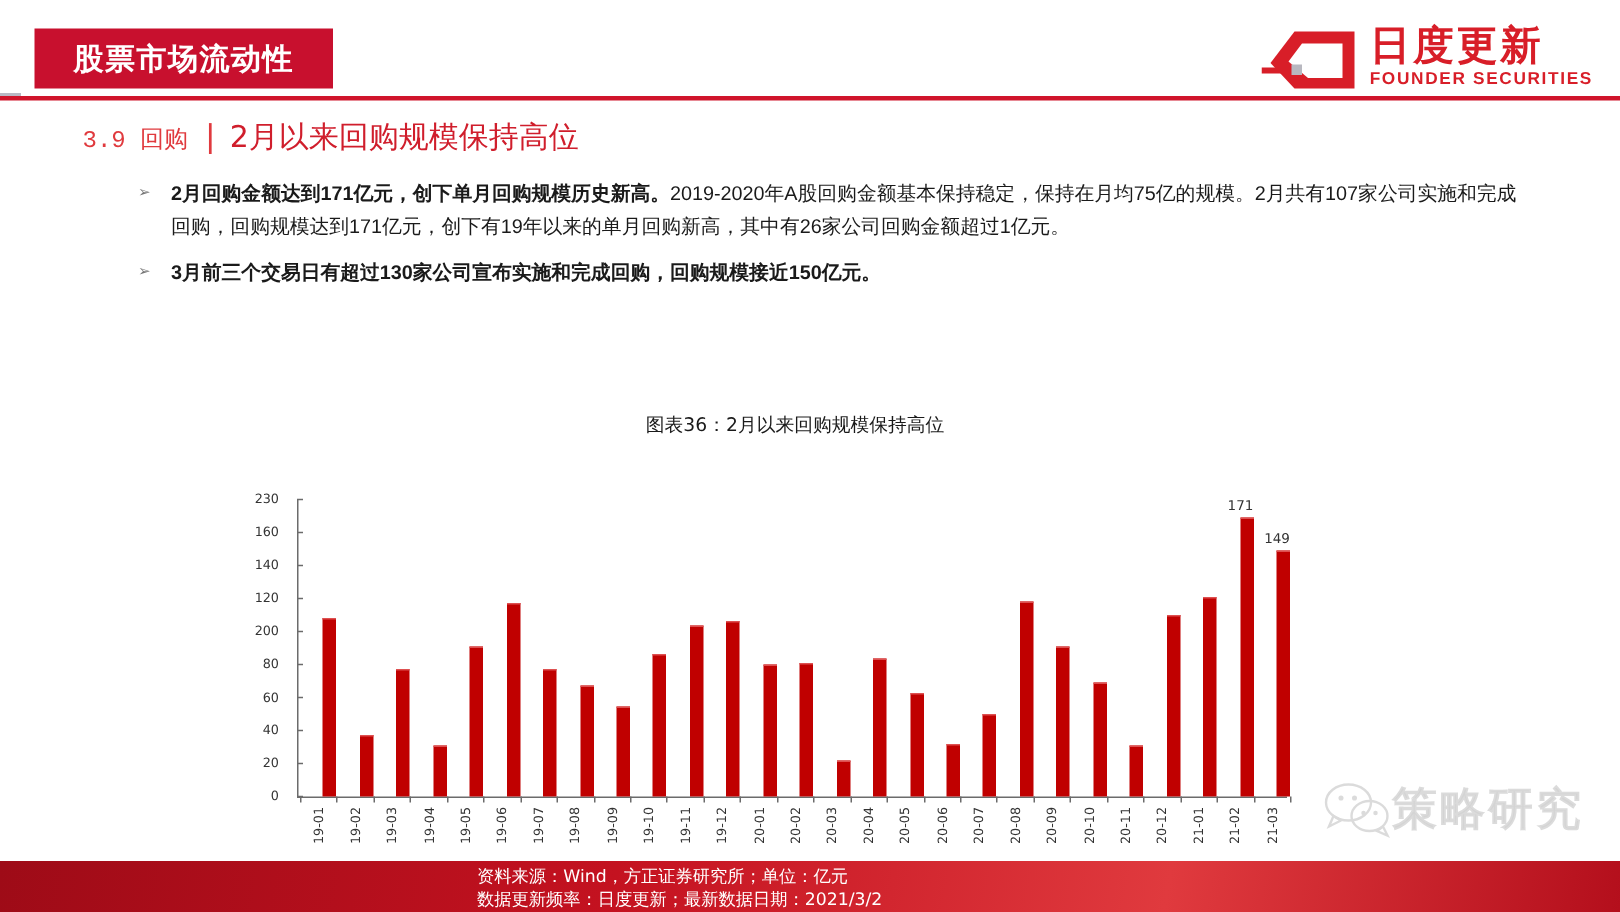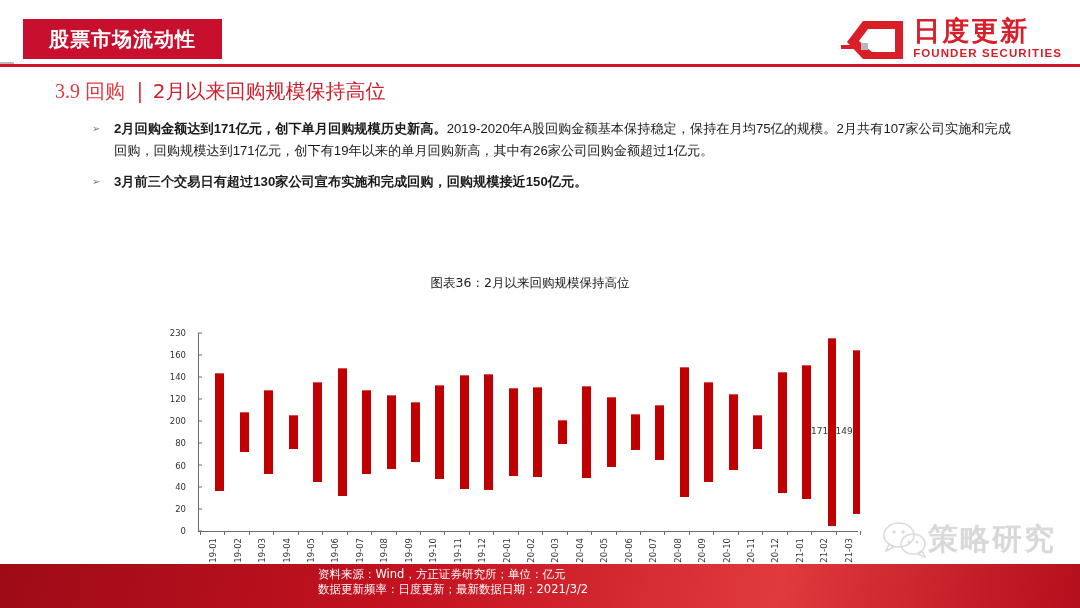--- a/index.html
+++ b/index.html
@@ -36,21 +36,21 @@
   #logo-cn{
     color:#D81E28;font-size:27px;font-weight:bold;line-height:29px;letter-spacing:2px;
     font-family:"DejaVu Sans","Liberation Sans",sans-serif;
   }
   #logo-en{
     color:#D81E28;font-size:11.5px;font-weight:bold;letter-spacing:1.1px;line-height:14px;margin-top:1px;
   }
 
   
   #slide-title{position:absolute;left:55px;top:78px;display:flex;align-items:baseline;}
-  #slide-title-num{color:#E03A3E;font-size:20px;font-family:Liberation Serif, serif;}
+  #slide-title-num{color:#E03A3E;font-size:16px;font-family:Liberation Mono, monospace;}
   #slide-title-sep{color:#E03A3E;font-size:22px;margin:0 10px 0 12px;}
   #slide-title-sub{color:#D01E2C;font-size:20px;font-family:"DejaVu Sans","Liberation Sans",sans-serif;}
 
   
   #bullets{position:absolute;left:92px;top:118px;width:920px;}
   .bullet-row{display:flex;align-items:flex-start;}
   .bullet-marker{
     color:#777;font-size:10px;width:22px;flex:0 0 22px;line-height:22px;
     font-family:"DejaVu Sans",sans-serif;
   }
@@ -78,21 +78,21 @@
     position:absolute;right:6px;font-size:8.5px;color:#333;text-align:right;
     transform:translateY(-50%);font-family:"DejaVu Sans","Liberation Sans",sans-serif;
   }
   .ytick-mark{position:absolute;left:48px;width:4px;height:1px;background:#6b6b6b;transform:translateY(-50%);}
   #y-axis-line{position:absolute;left:48px;top:0;width:1.4px;height:198px;background:#6b6b6b;}
   #x-axis-line{position:absolute;left:48px;top:198px;width:660px;height:1.4px;background:#6b6b6b;}
 
   #bars{position:absolute;left:50px;top:0;width:660px;height:198px;}
   .bar-slot{
     position:absolute;bottom:0;height:198px;
-    display:flex;flex-direction:row;justify-content:flex-end;align-items:center;
+    display:flex;flex-direction:column;justify-content:flex-end;align-items:flex-end;
   }
   .bar{
     width:9px;background:#C00000;border-top:1px solid #de5050;
     box-sizing:border-box;
   }
   .bar-label{
     font-size:9px;color:#333;margin-bottom:2px;white-space:nowrap;
     font-family:"DejaVu Sans","Liberation Sans",sans-serif;
   }
   .xtick{position:absolute;top:198px;width:1px;height:4px;background:#6b6b6b;}
@@ -109,21 +109,21 @@
   }
   #wm-icon{width:46px;height:40px;position:relative;flex:0 0 46px;}
   #wm-text{
     font-size:30px;color:#737373;letter-spacing:2px;
     -webkit-text-stroke:1.2px #8a8a8a;
     font-family:"DejaVu Sans","Liberation Sans",sans-serif;
   }
 
   
   #footer{
-    position:absolute;left:0;bottom:0;width:1080px;height:44px;
+    position:absolute;left:0;bottom:0;width:1080px;height:34px;
     background:linear-gradient(100deg,#9e0b17 0%,#c41220 38%,#e03a3e 72%,#b40f1c 100%);
   }
   #footer-lines{position:absolute;left:318px;top:3px;}
   .footer-line{
     color:#ffffff;font-size:11.5px;line-height:14.5px;
     font-family:"DejaVu Sans","Liberation Sans",sans-serif;
   }
 </style>
 </head>
 <body>

